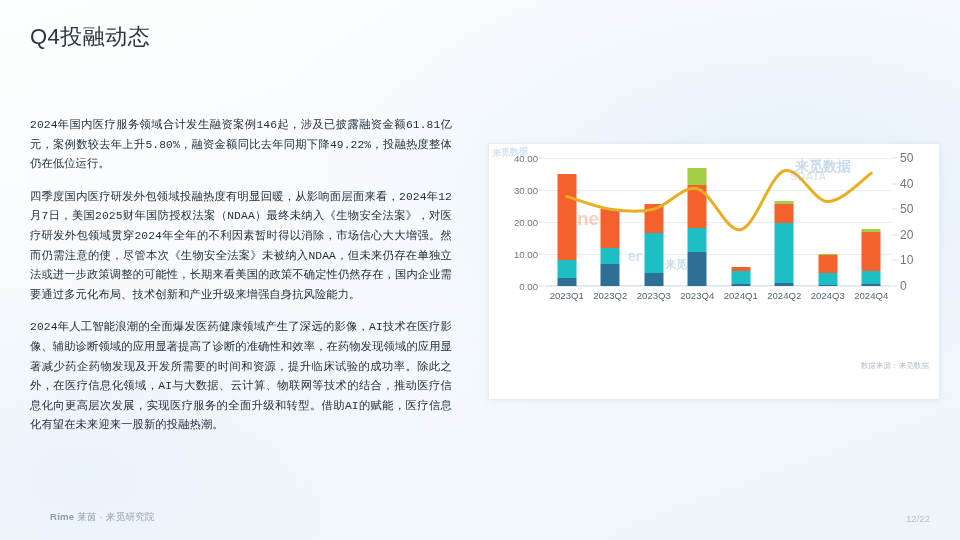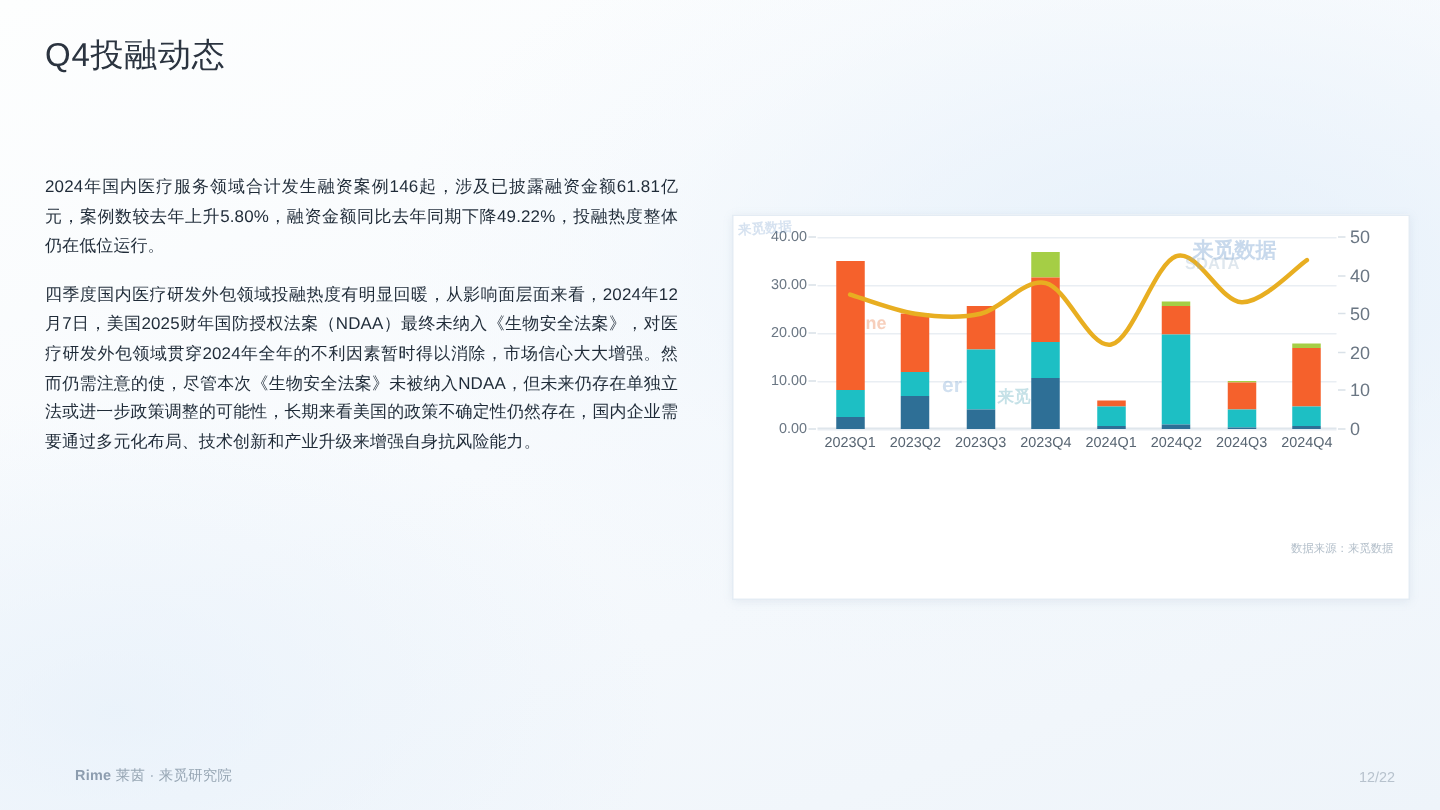--- a/index.html
+++ b/index.html
@@ -22,20 +22,21 @@
   .slide-title {
     position: absolute; left: 30px; top: 22px;
     font-size: 22px; font-weight: 400; letter-spacing: .5px;
     color: #2b3440;
   }
 
   
   .body-col {
     position: absolute; left: 30px; top: 116px;
     width: 422px;
+    font-family: Liberation Mono, monospace;
   }
   .para {
     font-size: 11.3px;
     line-height: 19.6px;
     color: #1f2b38;
     text-align: justify;
     text-justify: inter-ideograph;
     margin-bottom: 13px;
     letter-spacing: .1px;
   }
@@ -145,21 +146,21 @@
   .wm {
     position: absolute;
     color: rgba(120,160,205,.30);
     font-weight: bold;
     pointer-events: none;
     white-space: nowrap;
   }
   .wm1 { left: 492px; top: 146px; font-size: 9px; transform: rotate(-4deg); }
   .wm2 { left: 795px; top: 158px; font-size: 14px; color: rgba(110,155,205,.38); }
   .wm3 { left: 790px; top: 170px; font-size: 11px; color: rgba(150,175,200,.30); }
-  .wm4 { left: 577px; top: 208px; font-size: 12px; color: rgba(235,130,80,.38); }
+  .wm4 { left: 577px; top: 208px; font-size: 19px; color: rgba(235,130,80,.38); }
   .wm5 { left: 628px; top: 248px; font-size: 14px; color: rgba(120,165,210,.34); }
   .wm6 { left: 665px; top: 257px; font-size: 11px; color: rgba(110,180,195,.40); }
 
   
   .footer-brand {
     position: absolute; left: 30px; bottom: 16px;
     font-size: 9.6px; color: #97a6b4; letter-spacing: .2px; padding-left: 20px;
   }
   .footer-brand .rime { font-weight: bold; color: #8d9daf; }
   .page-num {
@@ -170,20 +171,21 @@
 </head>
 <body>
 
 <div class="slide">
 
   <div class="slide-title">Q4投融动态</div>
 
   <div class="body-col">
     <p class="para">2024年国内医疗服务领域合计发生融资案例146起，涉及已披露融资金额61.81亿元，案例数较去年上升5.80%，融资金额同比去年同期下降49.22%，投融热度整体仍在低位运行。</p>
     <p class="para">四季度国内医疗研发外包领域投融热度有明显回暖，从影响面层面来看，2024年12月7日，美国2025财年国防授权法案（NDAA）最终未纳入《生物安全法案》，对医疗研发外包领域贯穿2024年全年的不利因素暂时得以消除，市场信心大大增强。然而仍需注意的使，尽管本次《生物安全法案》未被纳入NDAA，但未来仍存在单独立法或进一步政策调整的可能性，长期来看美国的政策不确定性仍然存在，国内企业需要通过多元化布局、技术创新和产业升级来增强自身抗风险能力。</p>
+    <p class="para">2024年人工智能浪潮的全面爆发医药健康领域产生了深远的影像，AI技术在医疗影像、辅助诊断领域的应用显著提高了诊断的准确性和效率，在药物发现领域的应用显著减少药企药物发现及开发所需要的时间和资源，提升临床试验的成功率。除此之外，在医疗信息化领域，AI与大数据、云计算、物联网等技术的结合，推动医疗信息化向更高层次发展，实现医疗服务的全面升级和转型。借助AI的赋能，医疗信息化有望在未来迎来一股新的投融热潮。</p>
   </div>
 
   <div class="chart-card">
     <div class="chart-body">
 
       <div class="plot" id="plot">
         <div id="gridlines">
             <div class="grid-line" style="top: 128px;"></div>
             <div class="ytick" style="top: 128px;">0.00</div>
             <div class="ytick-dash" style="top: 128px;"></div>

